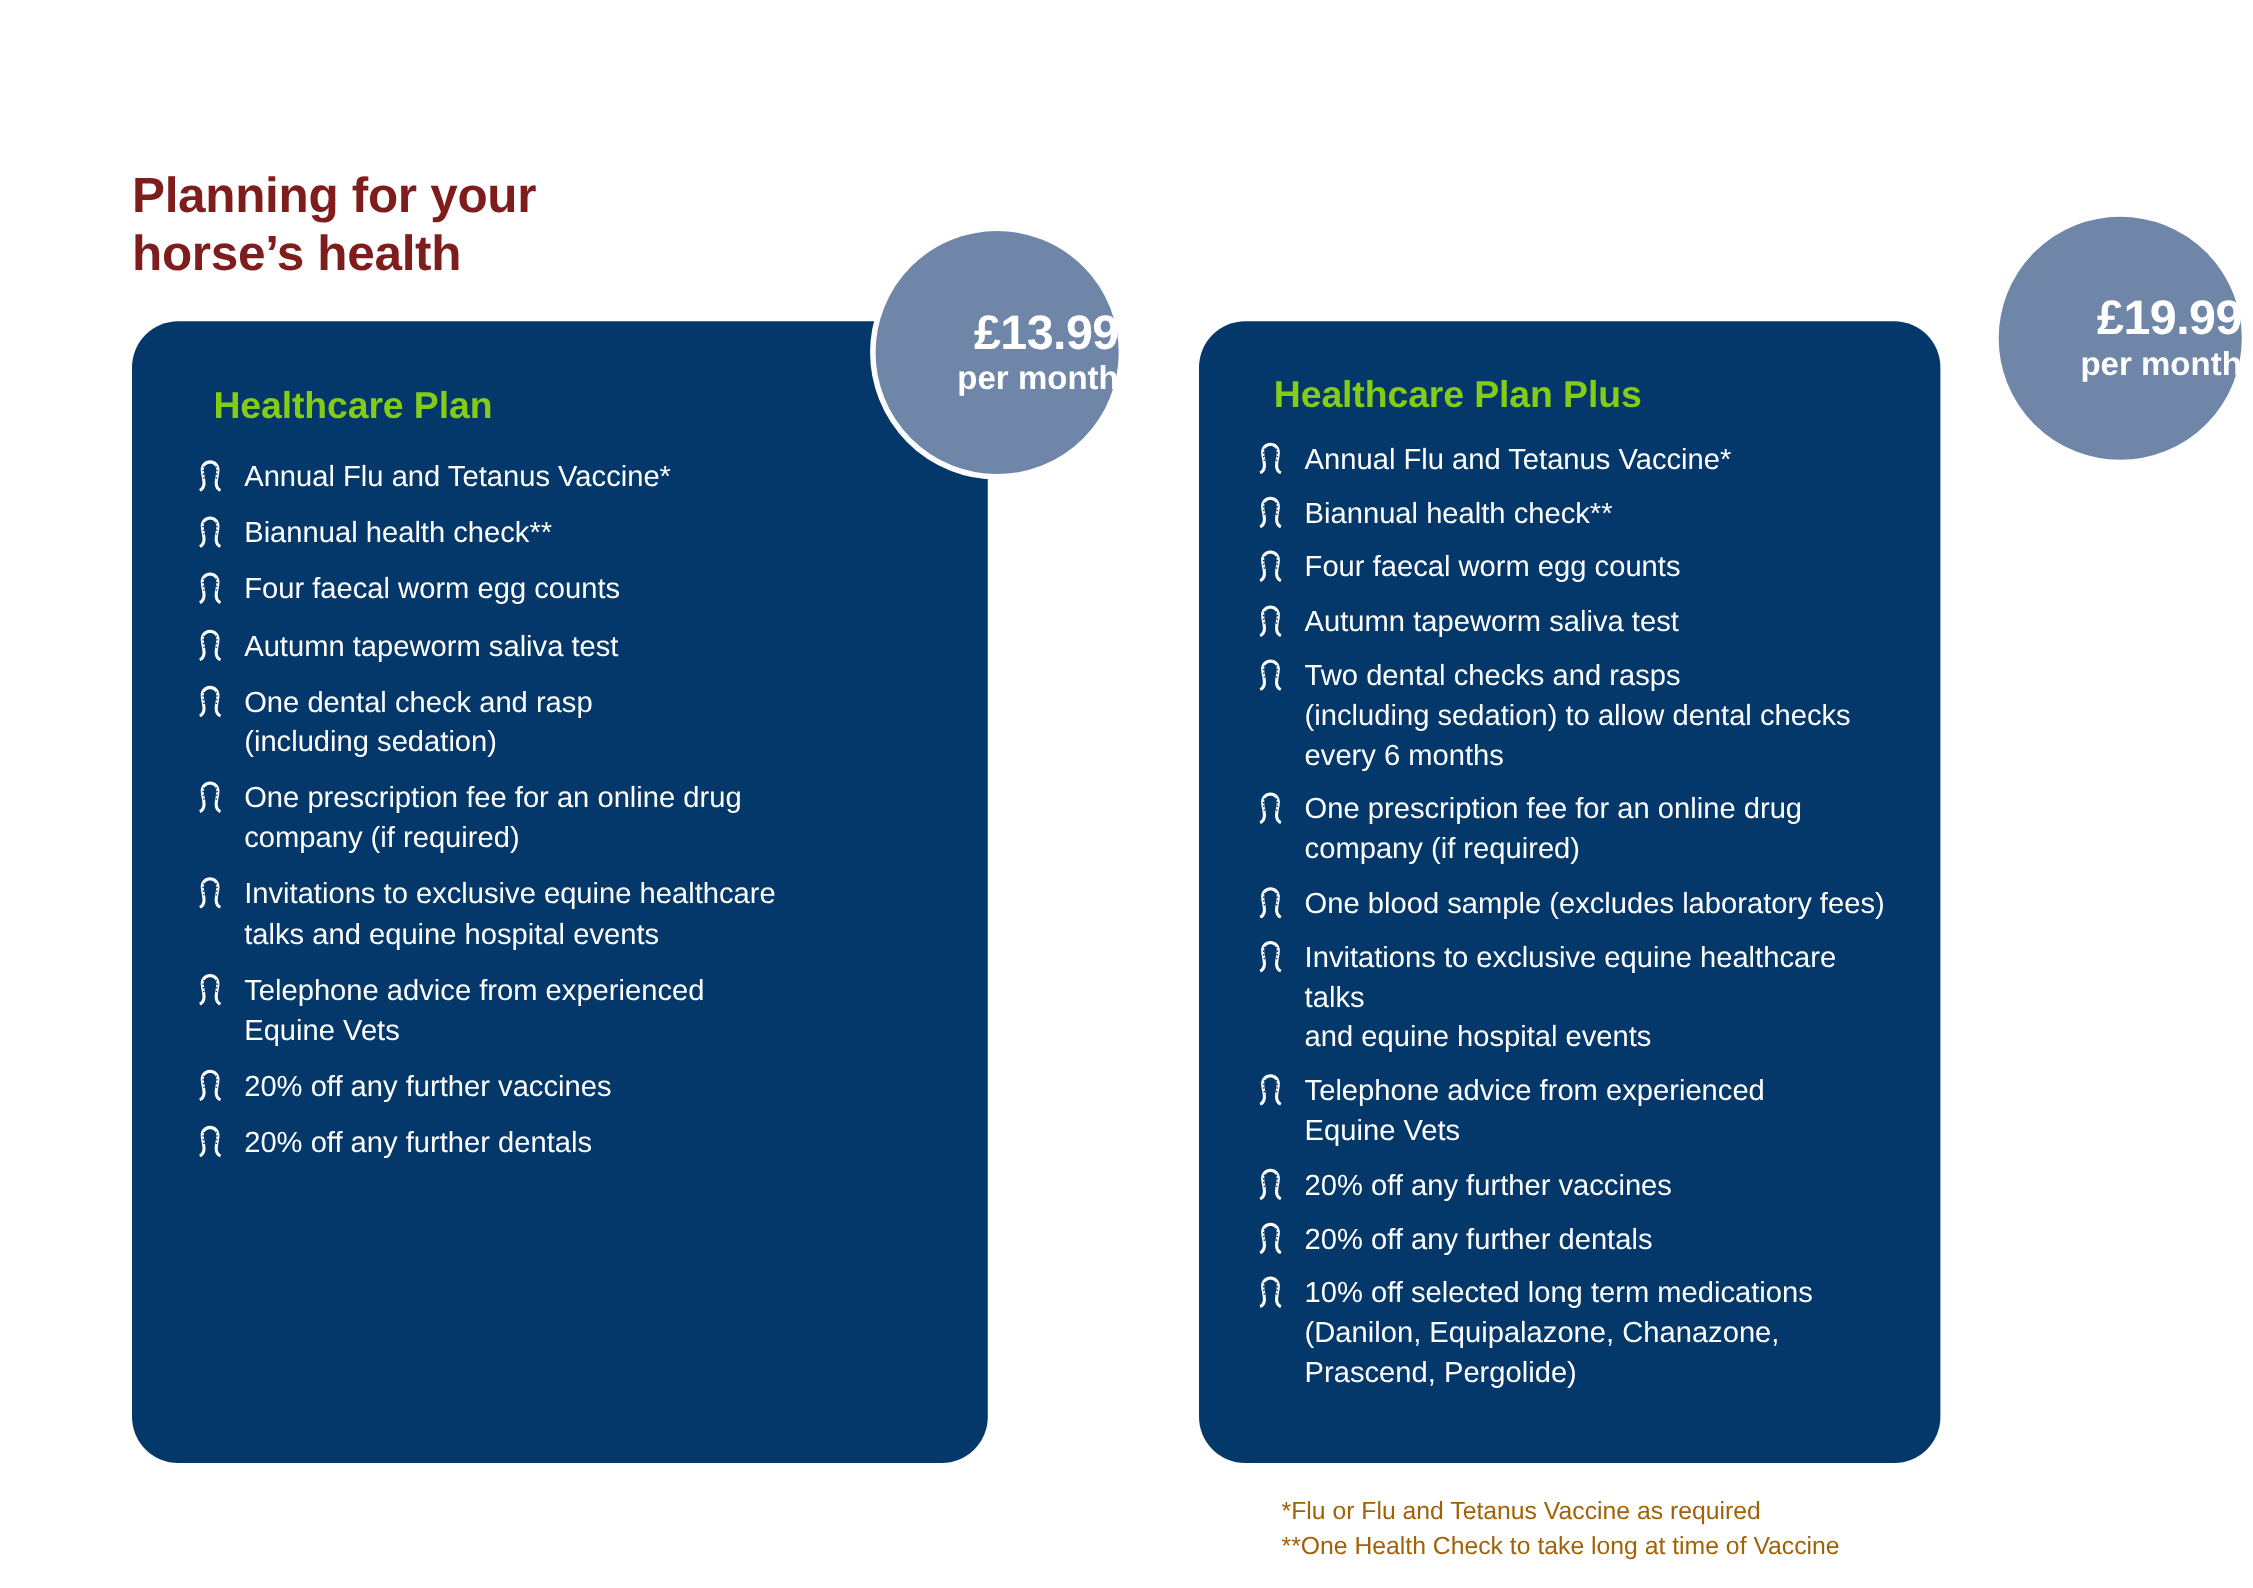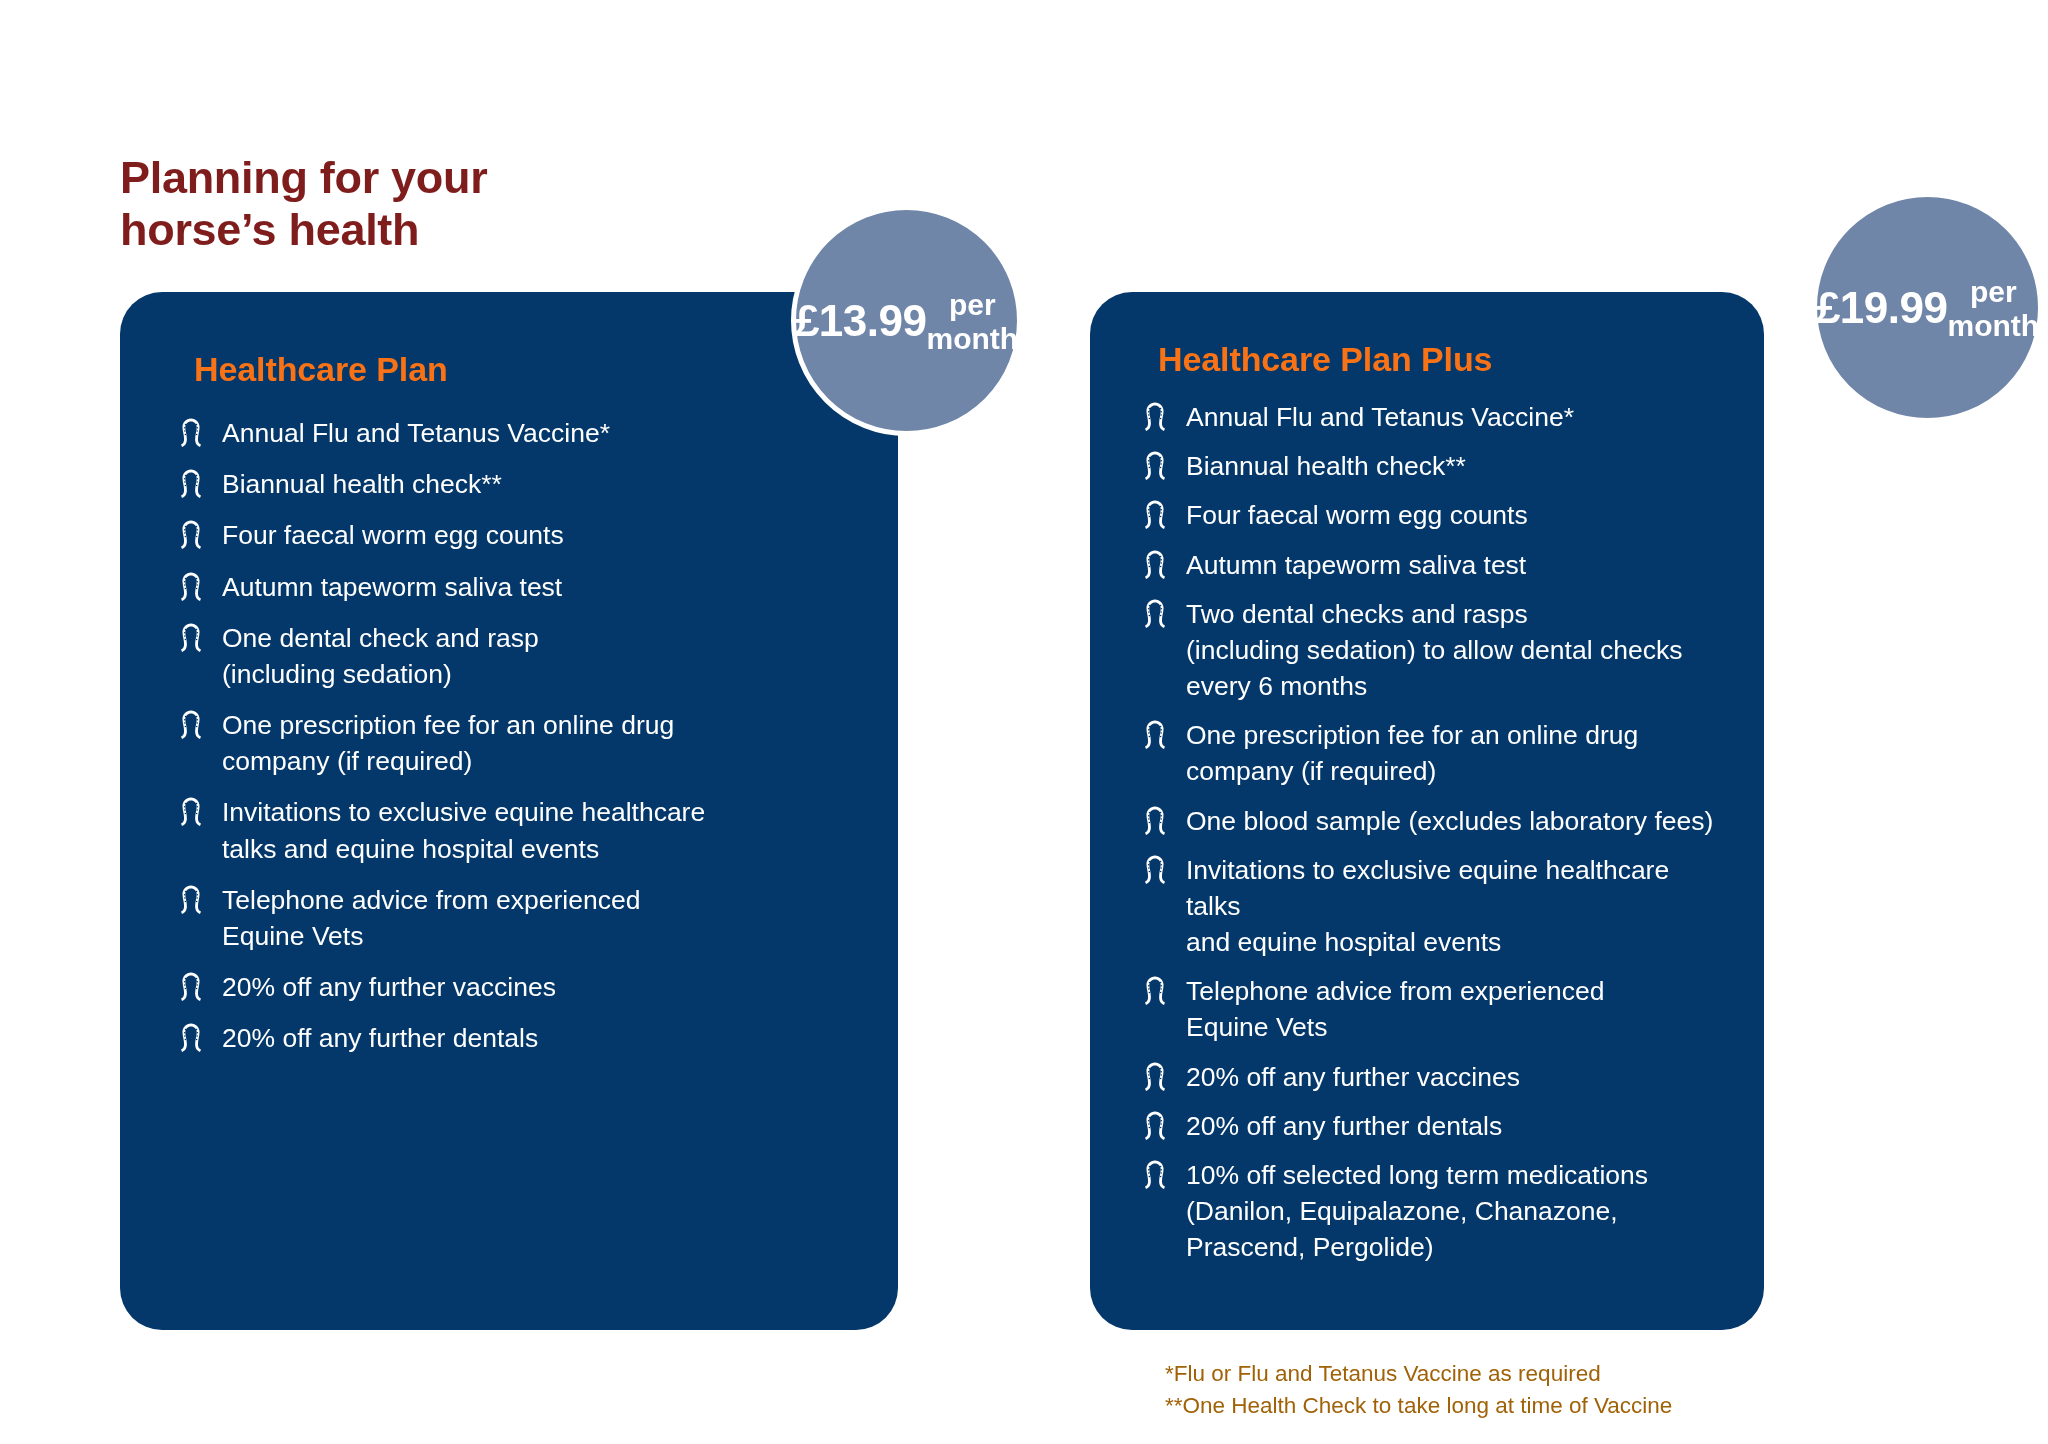--- a/index.html
+++ b/index.html
@@ -50,21 +50,21 @@
   }
   .card-plus {
     left: 1090px;
     top: 292px;
     width: 674px;
     height: 1038px;
     padding: 48px 40px 0 50px;
   }
 
   .card-title {
-    color: #f97316;
+    color: #84cc16;
     font-size: 34px;
     font-weight: bold;
     letter-spacing: -0.1px;
     margin: 0 0 26px 18px;
   }
   .card-plus .card-title { margin-bottom: 20px; }
 
   .feature-list {
     list-style: none;
     margin: 0;
@@ -99,21 +99,22 @@
   .feature-text { display: block; white-space: pre-line; }
 
   
   .price-badge {
     position: absolute;
     border-radius: 50%;
     background: #7086a8;
     border: 5px solid #ffffff;
     box-sizing: border-box;
     display: flex;
-    align-items: center;
+    flex-direction: column;
+    align-items: flex-end;
     justify-content: center;
     color: #ffffff;
     text-align: center;
   }
   .badge-basic {
     left: 791px;
     top: 205px;
     width: 231px;
     height: 231px;
   }

